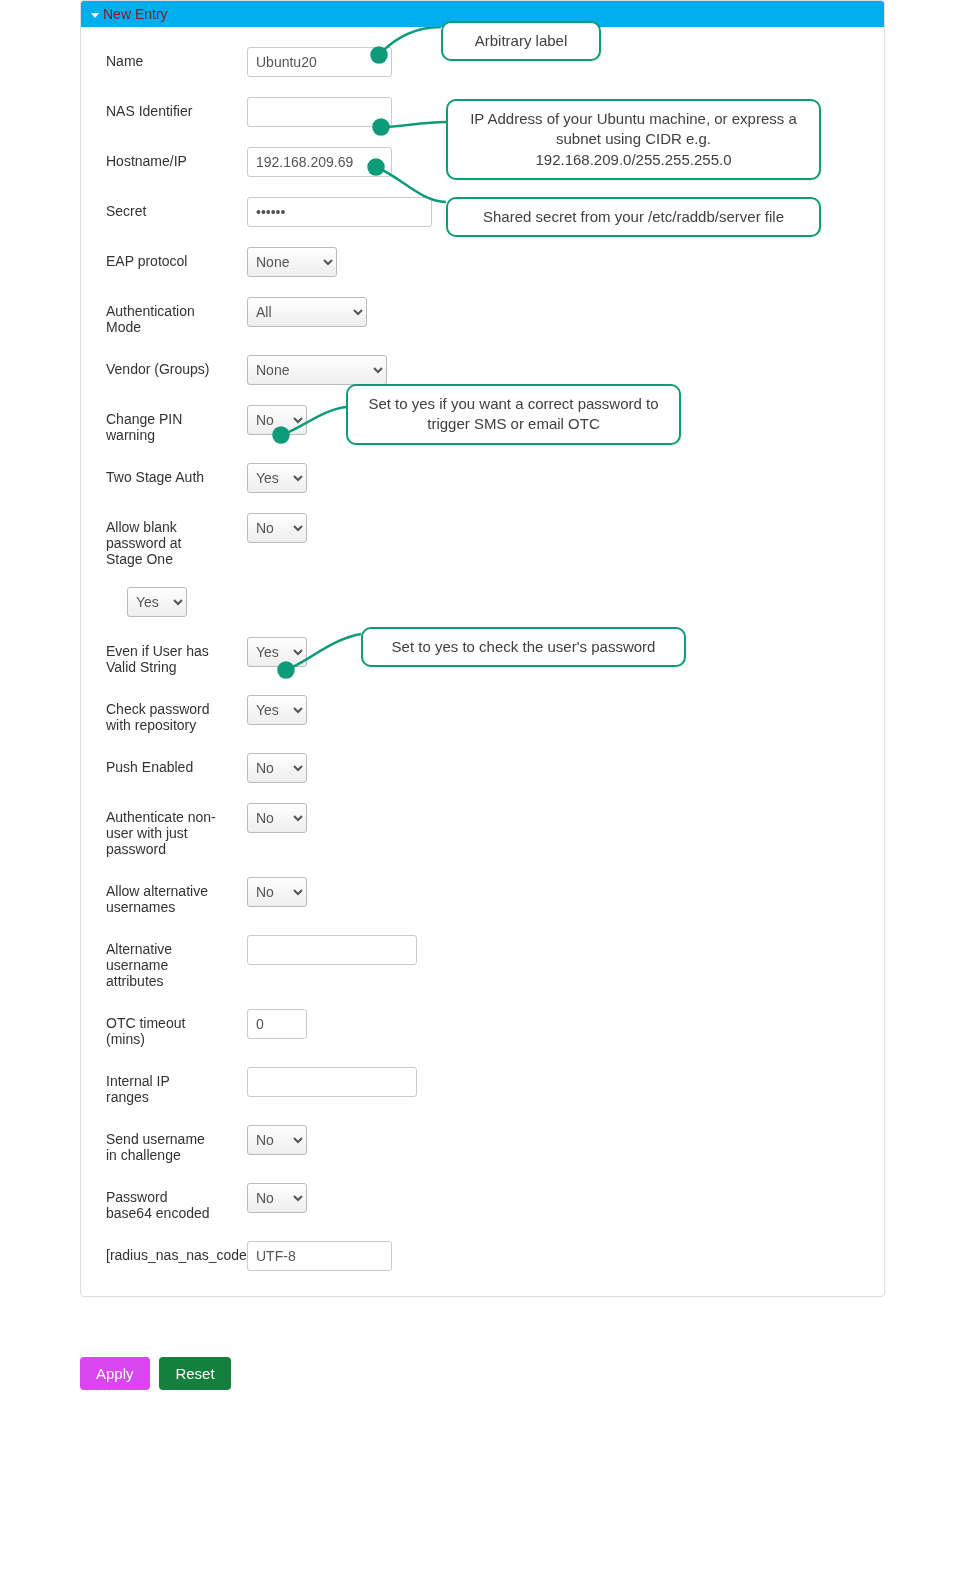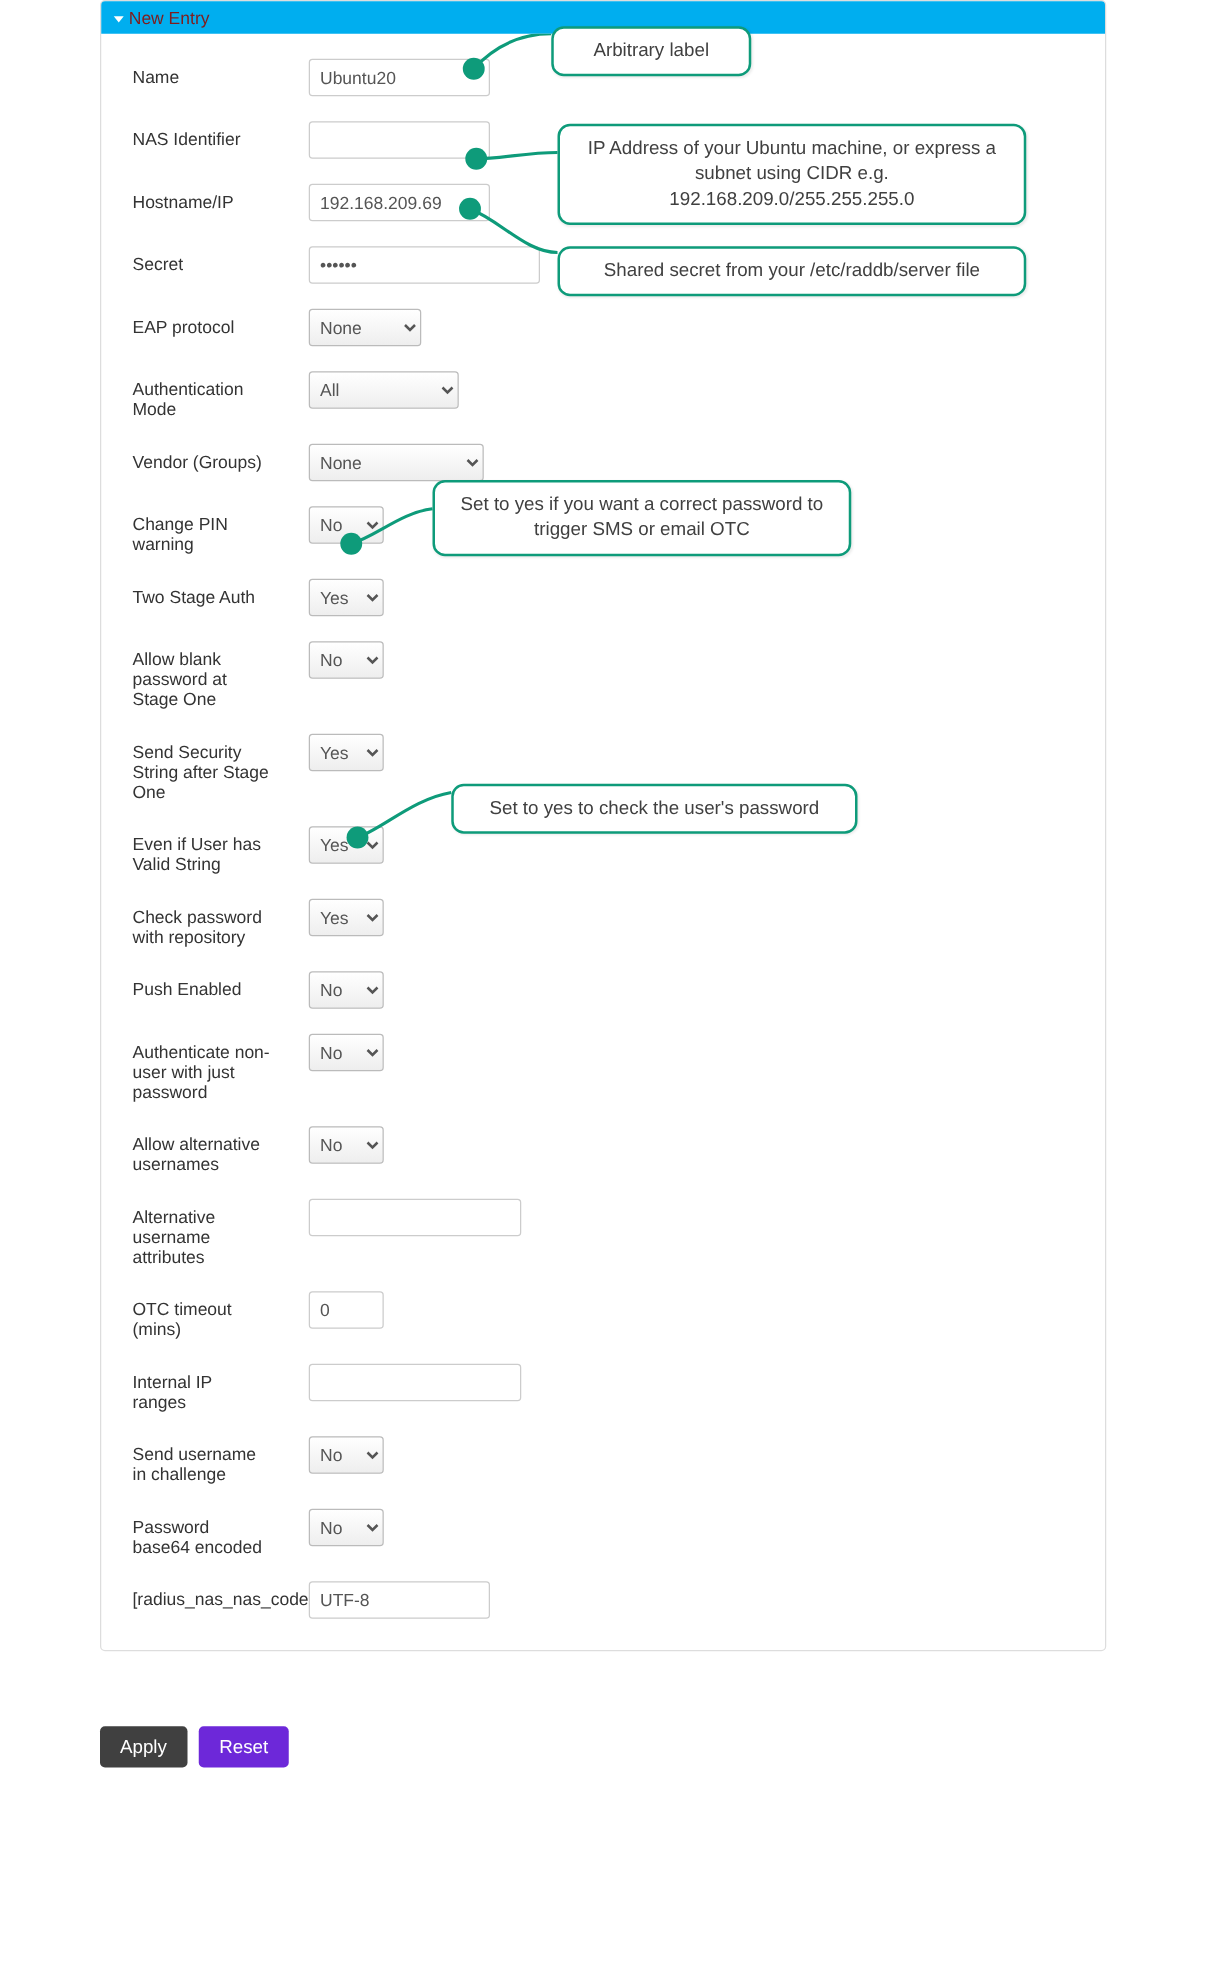--- a/index.html
+++ b/index.html
@@ -83,22 +83,22 @@
   .btn {
     display: inline-block;
     padding: 8px 16px;
     font-size: 15px;
     border: none;
     border-radius: 4px;
     color: #fff;
     cursor: pointer;
     margin-right: 6px;
   }
-  .btn-apply { background: #404040; margin-top: 48px; }
-  .btn-reset { background: #6d28d9; margin-top: 31px; }
+  .btn-apply { background: #d946ef; margin-top: 48px; }
+  .btn-reset { background: #15803d; margin-top: 31px; }
 
   
   .callout {
     position: absolute;
     background: #fff;
     border: 2px solid #0e9b7a;
     border-radius: 10px;
     padding: 8px 14px;
     font-size: 15px;
     color: #404040;
@@ -191,21 +191,20 @@
       <div class="form-label">Two Stage Auth</div>
       <div class="form-control-wrap"><select class="w-sel-60"><option>Yes</option></select></div>
     </div>
 
     <div class="form-row">
       <div class="form-label">Allow blank password at Stage One</div>
       <div class="form-control-wrap"><select class="w-sel-60"><option>No</option></select></div>
     </div>
 
     <div class="form-row">
-      <div class="form-label">Send Security String after Stage One</div>
       <div class="form-control-wrap"><select class="w-sel-60"><option>Yes</option></select></div>
     </div>
 
     <div class="form-row">
       <div class="form-label">Even if User has Valid String</div>
       <div class="form-control-wrap"><select class="w-sel-60"><option>Yes</option></select></div>
     </div>
 
     <div class="form-row">
       <div class="form-label">Check password with repository</div>

